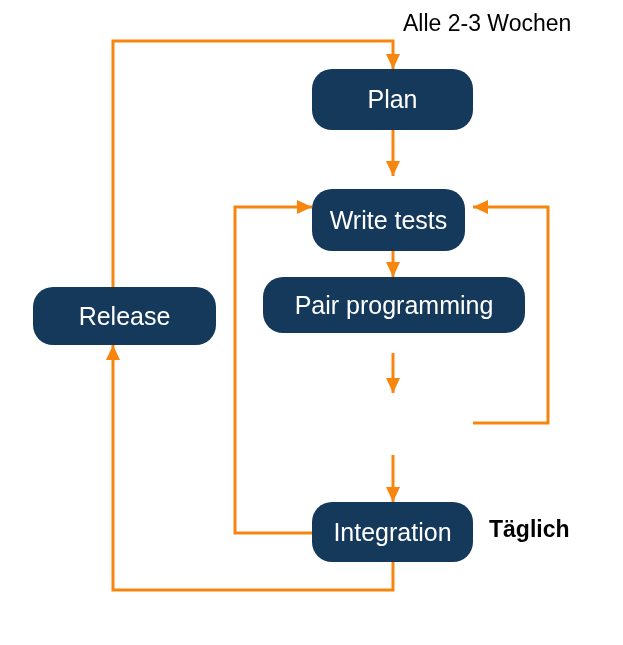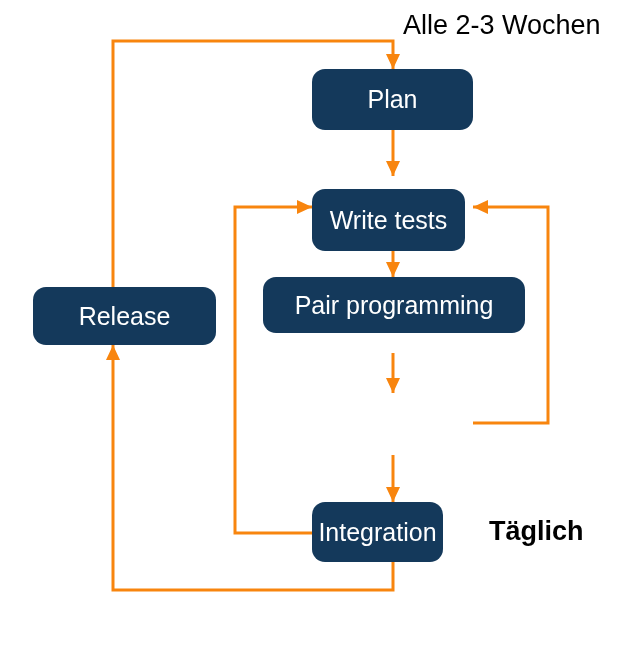--- a/index.html
+++ b/index.html
@@ -34,41 +34,41 @@
     stroke: var(--arrow);
     stroke-width: 3;
   }
   .arrows marker path {
     fill: var(--arrow);
   }
   .node {
     position: absolute;
     background: var(--node-fill);
     color: var(--node-text);
-    border-radius: 13px;
+    border-radius: 20px;
     display: flex;
     flex-direction: column;
     align-items: center;
     justify-content: center;
     text-align: center;
     font-size: 25px;
     line-height: 1.22;
   }
   .annotation {
     position: absolute;
     color: var(--label-text);
-    font-size: 27px;
+    font-size: 23px;
     line-height: 1.1;
     white-space: nowrap;
   }
   .node-plan        { left: 312px; top:  69px; width: 161px; height: 61px; }
   .node-write-tests { left: 312px; top: 189px; width: 153px; height: 62px; }
   .node-pair        { left: 263px; top: 277px; width: 262px; height: 56px; }
   .node-test        { left: 312px; top: 393px; width: 161px; height: 62px; }
-  .node-integration { left: 312px; top: 502px; width: 131px; height: 60px; }
+  .node-integration { left: 312px; top: 502px; width: 161px; height: 60px; }
   .node-release     { left:  33px; top: 287px; width: 183px; height: 58px; }
   .annotation-cycle  { left: 403px; top:  11px; }
   .annotation-daily  { left: 489px; top: 517px; font-weight: bold; }
   .annotation-source { left: 417px; top: 610px; }
 </style>
 </head>
 <body>
 
 <div class="canvas">
 

